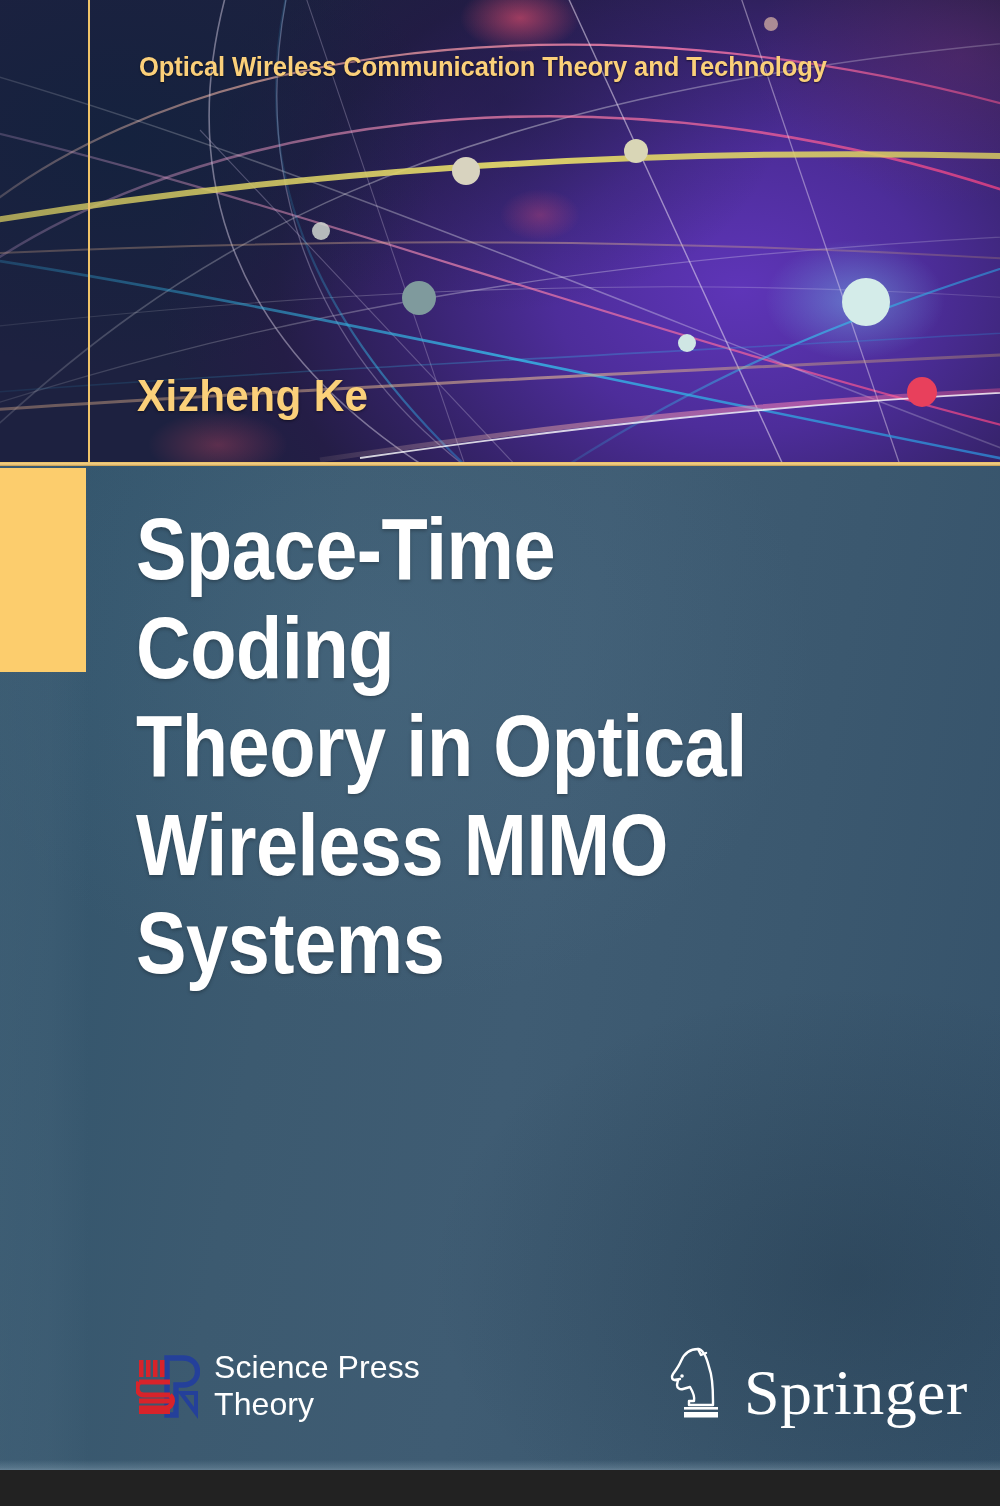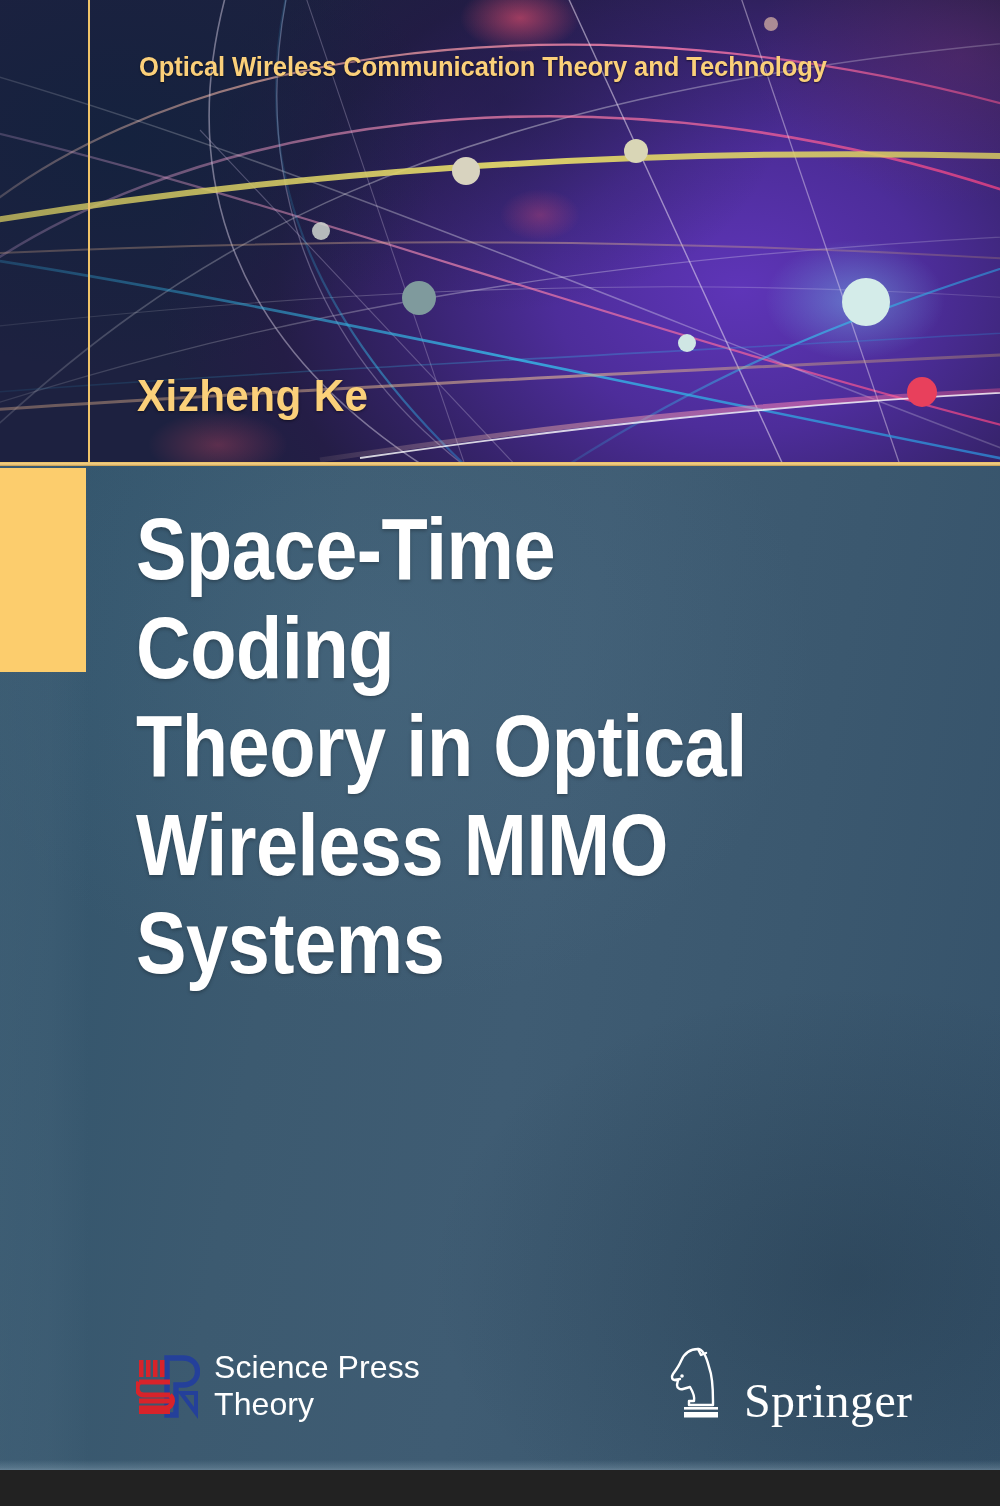--- a/index.html
+++ b/index.html
@@ -157,21 +157,21 @@
     left: 668px; top: 1343px;
     z-index: 8;
     display: flex;
     align-items: flex-end;
     gap: 16px;
   }
   .knight { width: 60px; height: 80px; display:block; }
   .springer-word {
     color: #ffffff;
     font-family: "Liberation Serif", serif;
-    font-size: 48px;
+    font-size: 64px;
     line-height: .92;
     letter-spacing: .4px;
   }
 </style>
 </head>
 <body>
 
 <div class="cover">
 
   <div class="body-bg"></div>

